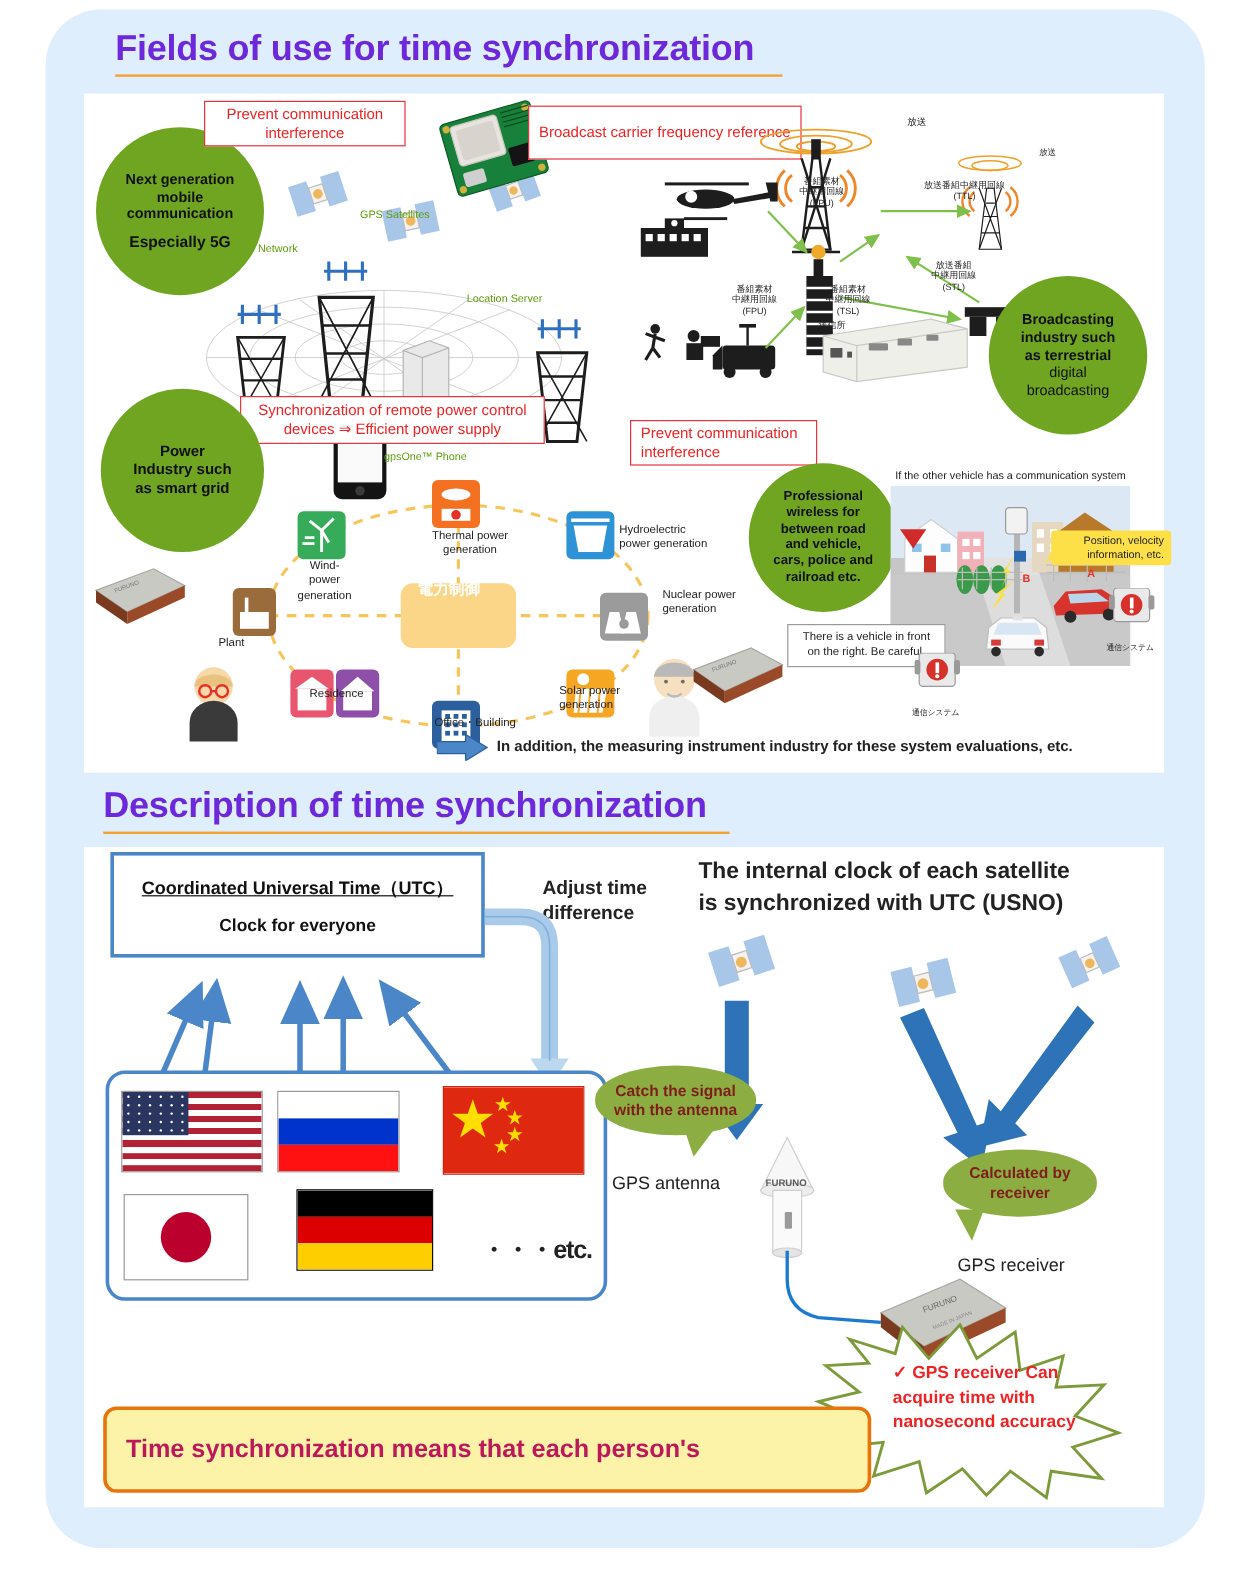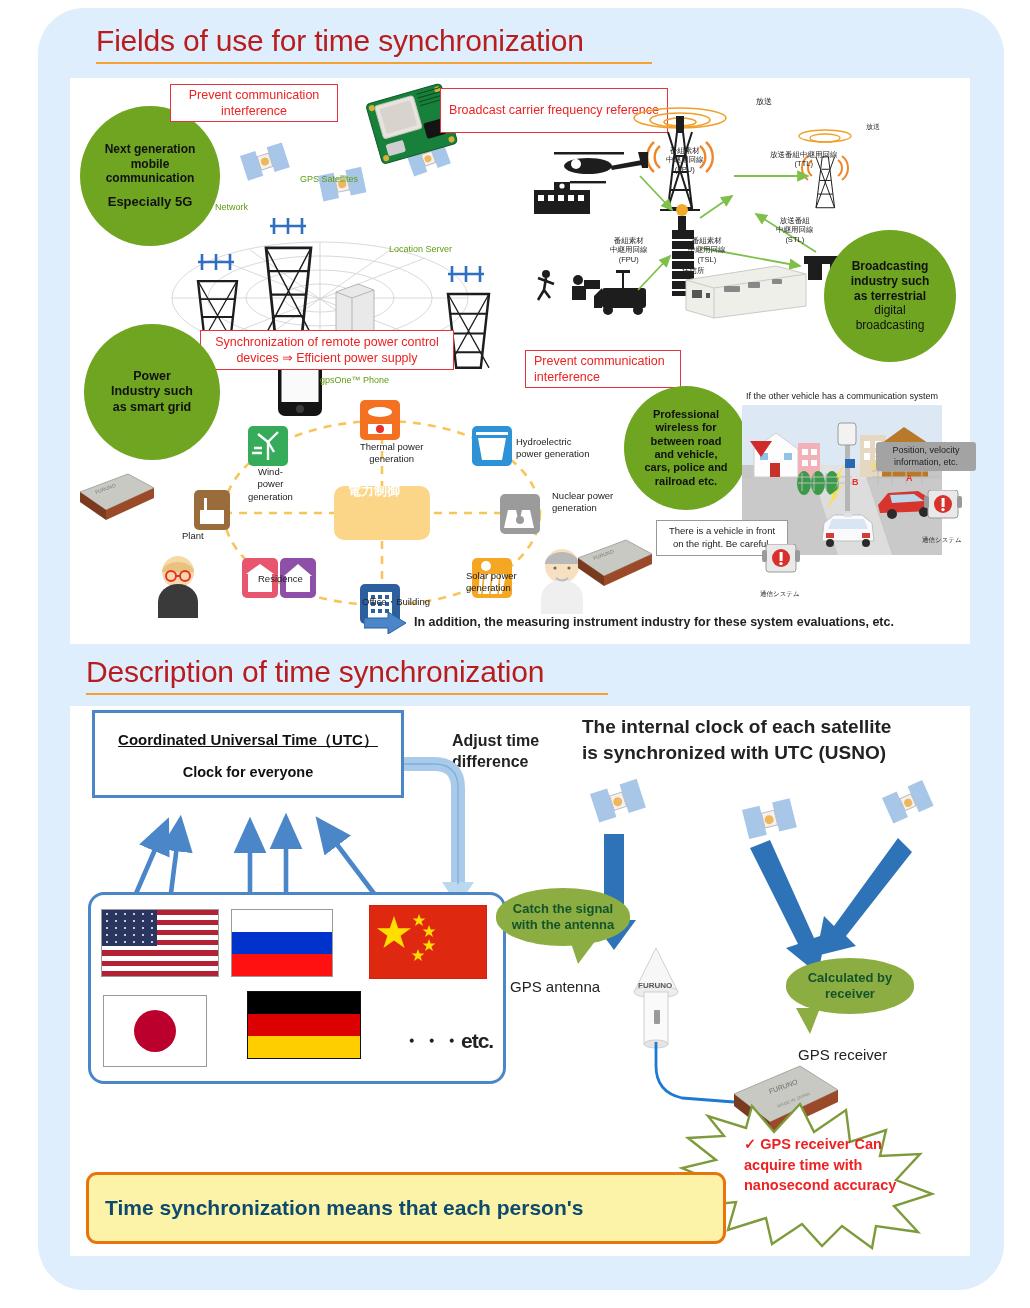--- a/index.html
+++ b/index.html
@@ -18,22 +18,22 @@
   .backdrop {
     position: absolute;
     left: 38px; top: 8px;
     width: 966px; height: 1282px;
     background: #dfeefc;
     border-radius: 46px;
   }
   
   .banner {
     position: absolute;
-    color: #b91c1c;
-    font-weight: normal;
+    color: #6d28d9;
+    font-weight: bold;
     letter-spacing: -0.2px;
     white-space: nowrap;
   }
   .banner .rule {
     position: absolute;
     left: 0; right: 0; bottom: -6px;
     height: 2px; background: #f5a132;
   }
   #banner1 { left: 96px; top: 24px; font-size: 30px; width: 556px; }
   #banner2 { left: 86px; top: 655px; font-size: 30px; width: 522px; }
@@ -83,61 +83,61 @@
     position: absolute;
     border: 1px solid #999;
     background: #fff;
     color: #222;
     text-align: center;
     padding: 4px 6px;
     line-height: 1.35;
   }
   .orangebox {
     position: absolute;
-    background: #a3a3a3;
+    background: #fde047;
     color: #222;
     border-radius: 3px;
     padding: 3px 6px;
-    text-align: center;
+    text-align: right;
     line-height: 1.3;
   }
 
   
   .bluebox {
     position: absolute;
     border: 3.5px solid #4a86c8;
     background: #ffffff;
   }
   .bluebox.round { border-radius: 16px; }
 
   
   .balloon {
     position: absolute;
     background: #8cad42;
     border-radius: 50%/48%;
-    color: #14532d;
+    color: #7f1d1d;
     font-weight: bold;
     display: flex; align-items: center; justify-content: center;
     text-align: center;
     line-height: 1.22;
   }
 
   
   #summary {
     position: absolute;
     left: 86px; top: 1172px;
     width: 640px; height: 72px;
     background: #fdf3a8;
     border: 3px solid #e8740c;
     border-radius: 11px;
     display: flex; align-items: center;
     padding: 0 16px;
   }
   #summary .txt {
-    font-size: 21px; font-weight: bold; color: #0c4a6e; line-height: 1.32;
+    font-size: 21px; font-weight: bold; color: #be185d; line-height: 1.32;
   }
 
   
   .flag { position: absolute; border: 1px solid #9a9a9a; overflow: hidden; }
   .stripes { position: absolute; inset: 0; }
   .stripes i { display: block; width: 100%; }
   .canton { position: absolute; left: 0; top: 0; background: #2a3560;
             display: grid; grid-template-columns: repeat(6, 1fr);
             grid-template-rows: repeat(5, 1fr); align-items: center; justify-items: center; }
   .canton s { width: 2px; height: 2px; background: #fff; border-radius: 50%; }

